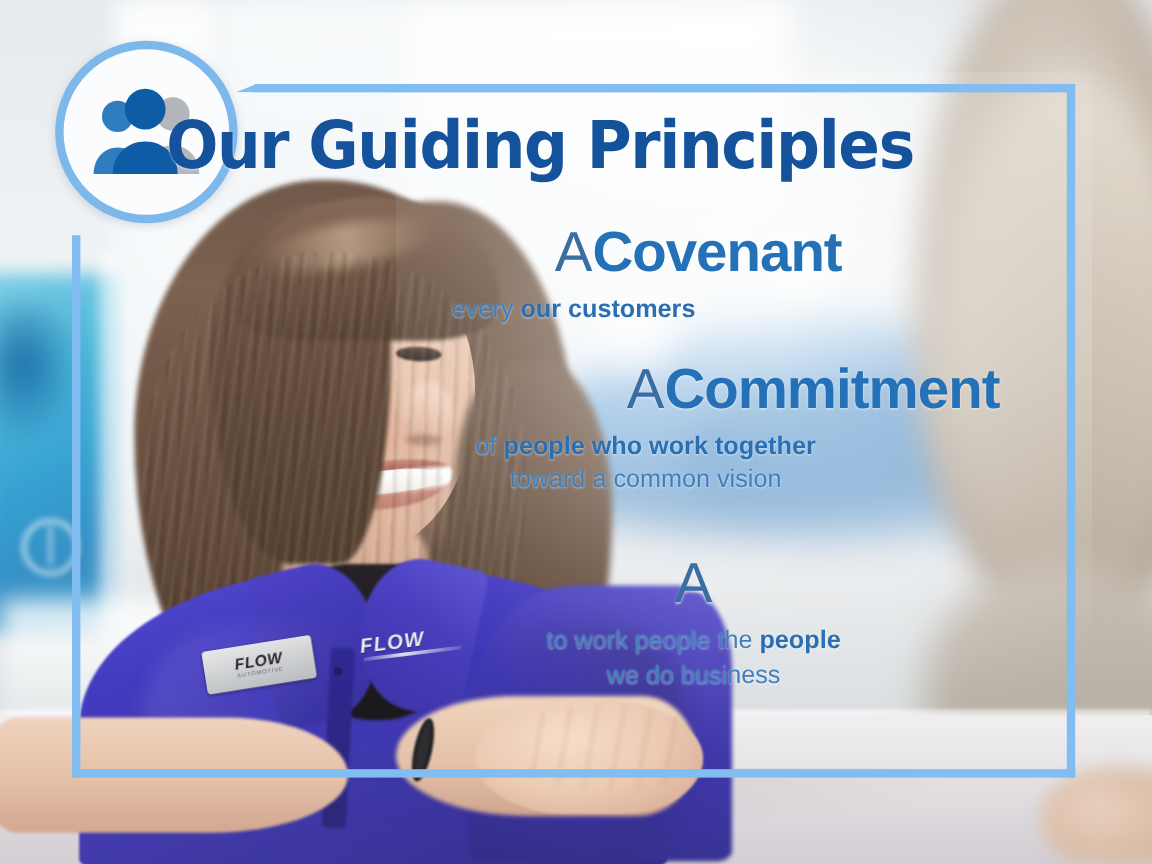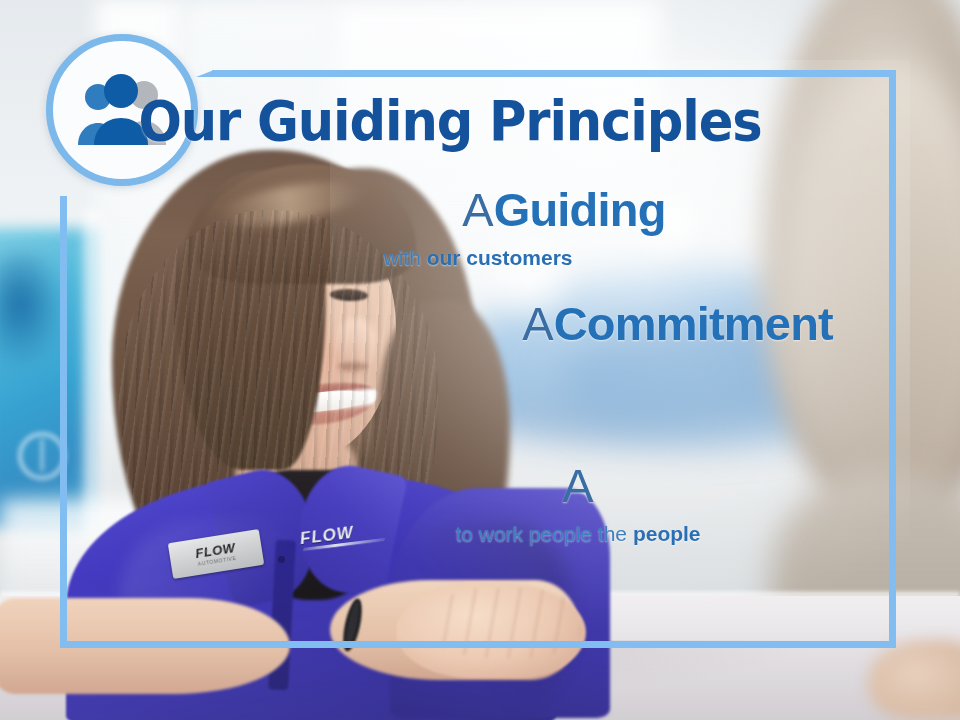--- a/index.html
+++ b/index.html
@@ -349,36 +349,41 @@
       <circle cx="51" cy="18" r="17" fill="#0e5ba6"></circle>
       <path d="M24 72c0-16 12-27 27-27s27 11 27 27z" fill="#0e5ba6"></path>
     </svg>
   </div>
 
   <div class="title">Our Guiding Principles</div>
 
   <div class="block blk-covenant">
     <div class="head">
       <span class="a">A</span>
-      <span class="w">Guiding</span>
+      <span class="w">Covenant</span>
     </div>
     <div class="sub">
-      <span>with </span><b>our customers</b>
+      <span>every </span><b>our customers</b>
     </div>
   </div>
 
   <div class="block blk-community">
     <div class="head">
       <span class="a">A</span>
       <span class="w">Commitment</span>
     </div>
+    <div class="sub">
+      <div><span>of </span><b>people who work together</b></div>
+      <div>toward a common vision</div>
+    </div>
   </div>
 
   <div class="block blk-commitment">
     <div class="head">
       <span class="a">A</span>
     </div>
     <div class="sub">
       <div><span>to work people the </span><b>people</b></div>
+      <div>we do business</div>
     </div>
   </div>
 
 </div>
 
 </body></html>

